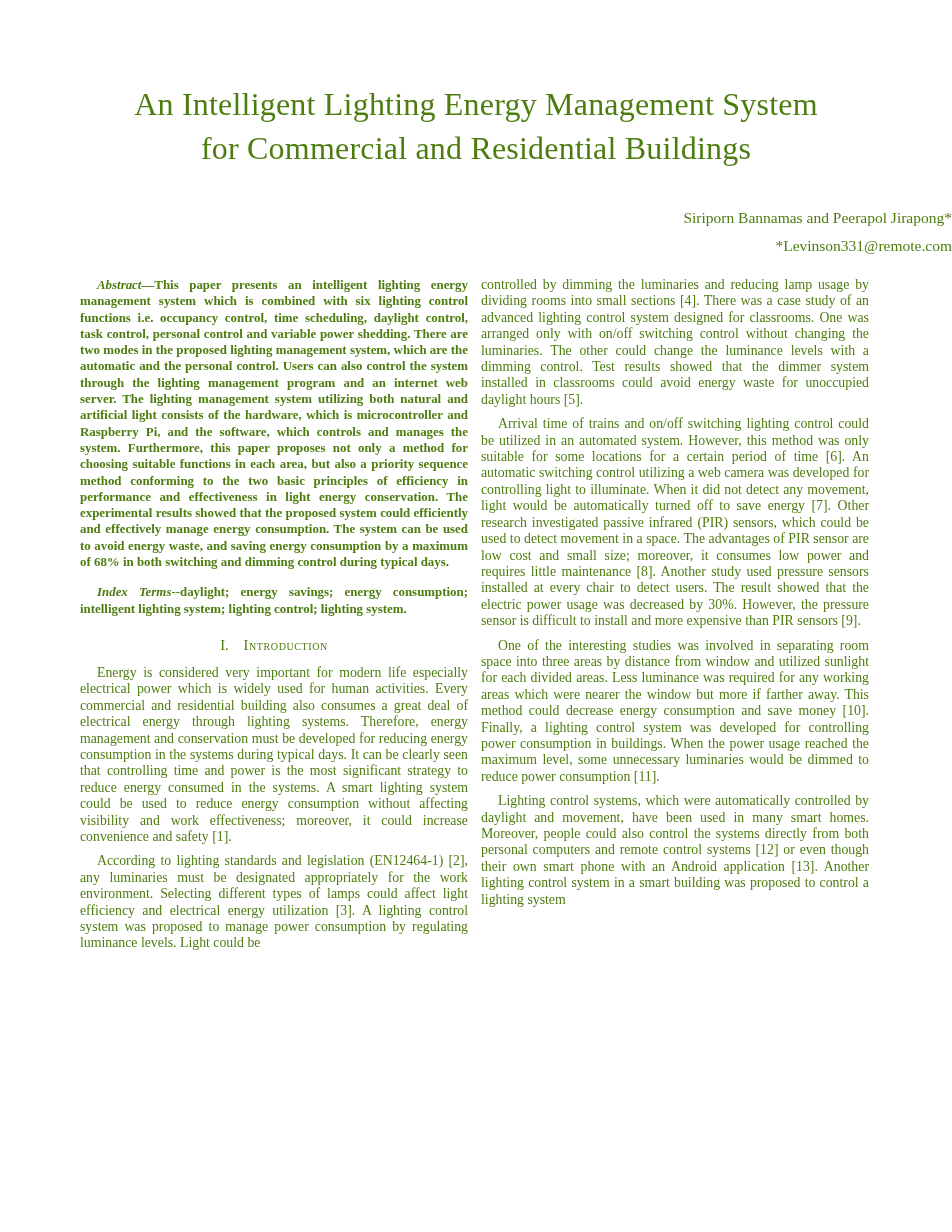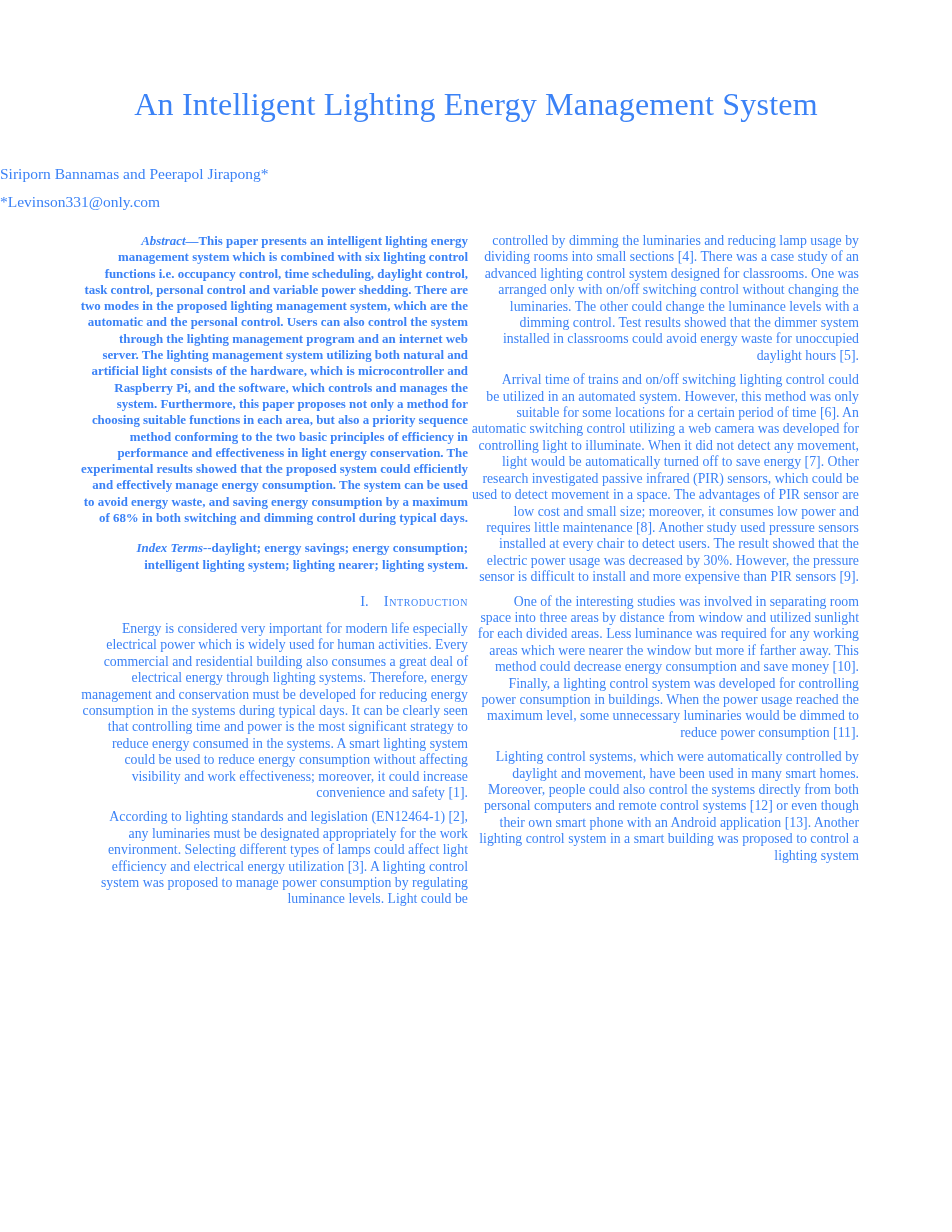--- a/index.html
+++ b/index.html
@@ -5,60 +5,59 @@
   html, body {
     margin: 0;
     padding: 0;
     background: #ffffff;
   }
   .page {
     position: relative;
     width: 952px;
     height: 1232px;
     background: #ffffff;
-    color: #3b82f6;
+    color: #4d7c0f;
     font-family: "Liberation Serif", serif;
     overflow: hidden;
     margin: 0 auto;
   }
   .title-block {
     padding-top: 82px;
     text-align: center;
   }
   .paper-title {
     font-size: 32px;
     line-height: 44px;
     font-weight: 400;
     margin: 0;
     letter-spacing: 0.2px;
   }
   .author-block {
     margin-top: 38px;
-    text-align: left;
+    text-align: right;
     font-size: 15.5px;
     line-height: 20.5px;
   }
   .authors-line {
     margin-bottom: 7px;
   }
   .columns {
     display: flex;
-    gap: 3px;
+    gap: 13px;
     margin: 21px 79px 0 80px;
     text-align: justify;
   }
   .col {
     width: 388px;
     font-size: 13.8px;
     line-height: 16.4px;
   }
   .col p {
     margin: 0 0 8px 0;
     text-indent: 17px;
-    text-align: right;
   }
   .abstract-para,
   .index-para {
     font-weight: bold;
     font-size: 12.9px;
     line-height: 16.3px;
     text-indent: 10px;
   }
   .abstract-para {
     margin-bottom: 14px !important;
@@ -91,34 +90,35 @@
   }
 </style>
 </head>
 <body>
 
 <div class="page">
 
   <div class="title-block">
     <h1 class="paper-title">
       <div>An Intelligent Lighting Energy Management System</div>
+      <div>for Commercial and Residential Buildings</div>
     </h1>
   </div>
 
   <div class="author-block">
     <div class="authors-line">Siriporn Bannamas and Peerapol Jirapong*</div>
-    <div>*Levinson331@only.com</div>
+    <div>*Levinson331@remote.com</div>
   </div>
 
   <div class="columns">
 
     <div class="col">
       <p class="abstract-para"><span class="lead-ital">Abstract</span><span>—This paper presents an intelligent lighting energy management system which is combined with six lighting control functions i.e. occupancy control, time scheduling, daylight control, task control, personal control and variable power shedding. There are two modes in the proposed lighting management system, which are the automatic and the personal control. Users can also control the system through the lighting management program and an internet web server. The lighting management system utilizing both natural and artificial light consists of the hardware, which is microcontroller and Raspberry Pi, and the software, which controls and manages the system. Furthermore, this paper proposes not only a method for choosing suitable functions in each area, but also a priority sequence method conforming to the two basic principles of efficiency in performance and effectiveness in light energy conservation. The experimental results showed that the proposed system could efficiently and effectively manage energy consumption. The system can be used to avoid energy waste, and saving energy consumption by a maximum of 68% in both switching and dimming control during typical days.</span></p>
 
-      <p class="index-para"><span class="lead-ital">Index Terms</span><span>--daylight; energy savings; energy consumption; intelligent lighting system; lighting nearer; lighting system.</span></p>
+      <p class="index-para"><span class="lead-ital">Index Terms</span><span>--daylight; energy savings; energy consumption; intelligent lighting system; lighting control; lighting system.</span></p>
 
       <p class="section-heading"><span>I.</span><span class="heading-gap"></span><span class="sc">Introduction</span></p>
 
       <p>Energy is considered very important for modern life especially electrical power which is widely used for human activities. Every commercial and residential building also consumes a great deal of electrical energy through lighting systems. Therefore, energy management and conservation must be developed for reducing energy consumption in the systems during typical days. It can be clearly seen that controlling time and power is the most significant strategy to reduce energy consumed in the systems. A smart lighting system could be used to reduce energy consumption without affecting visibility and work effectiveness; moreover, it could increase convenience and safety [1].</p>
       <p>According to lighting standards and legislation (EN12464-1) [2], any luminaries must be designated appropriately for the work environment. Selecting different types of lamps could affect light efficiency and electrical energy utilization [3]. A lighting control system was proposed to manage power consumption by regulating luminance levels. Light could be</p>
     </div>
 
     <div class="col">
       <p class="no-indent">controlled by dimming the luminaries and reducing lamp usage by dividing rooms into small sections [4]. There was a case study of an advanced lighting control system designed for classrooms. One was arranged only with on/off switching control without changing the luminaries. The other could change the luminance levels with a dimming control. Test results showed that the dimmer system installed in classrooms could avoid energy waste for unoccupied daylight hours [5].</p>
       <p>Arrival time of trains and on/off switching lighting control could be utilized in an automated system. However, this method was only suitable for some locations for a certain period of time [6]. An automatic switching control utilizing a web camera was developed for controlling light to illuminate. When it did not detect any movement, light would be automatically turned off to save energy [7]. Other research investigated passive infrared (PIR) sensors, which could be used to detect movement in a space. The advantages of PIR sensor are low cost and small size; moreover, it consumes low power and requires little maintenance [8]. Another study used pressure sensors installed at every chair to detect users. The result showed that the electric power usage was decreased by 30%. However, the pressure sensor is difficult to install and more expensive than PIR sensors [9].</p>

